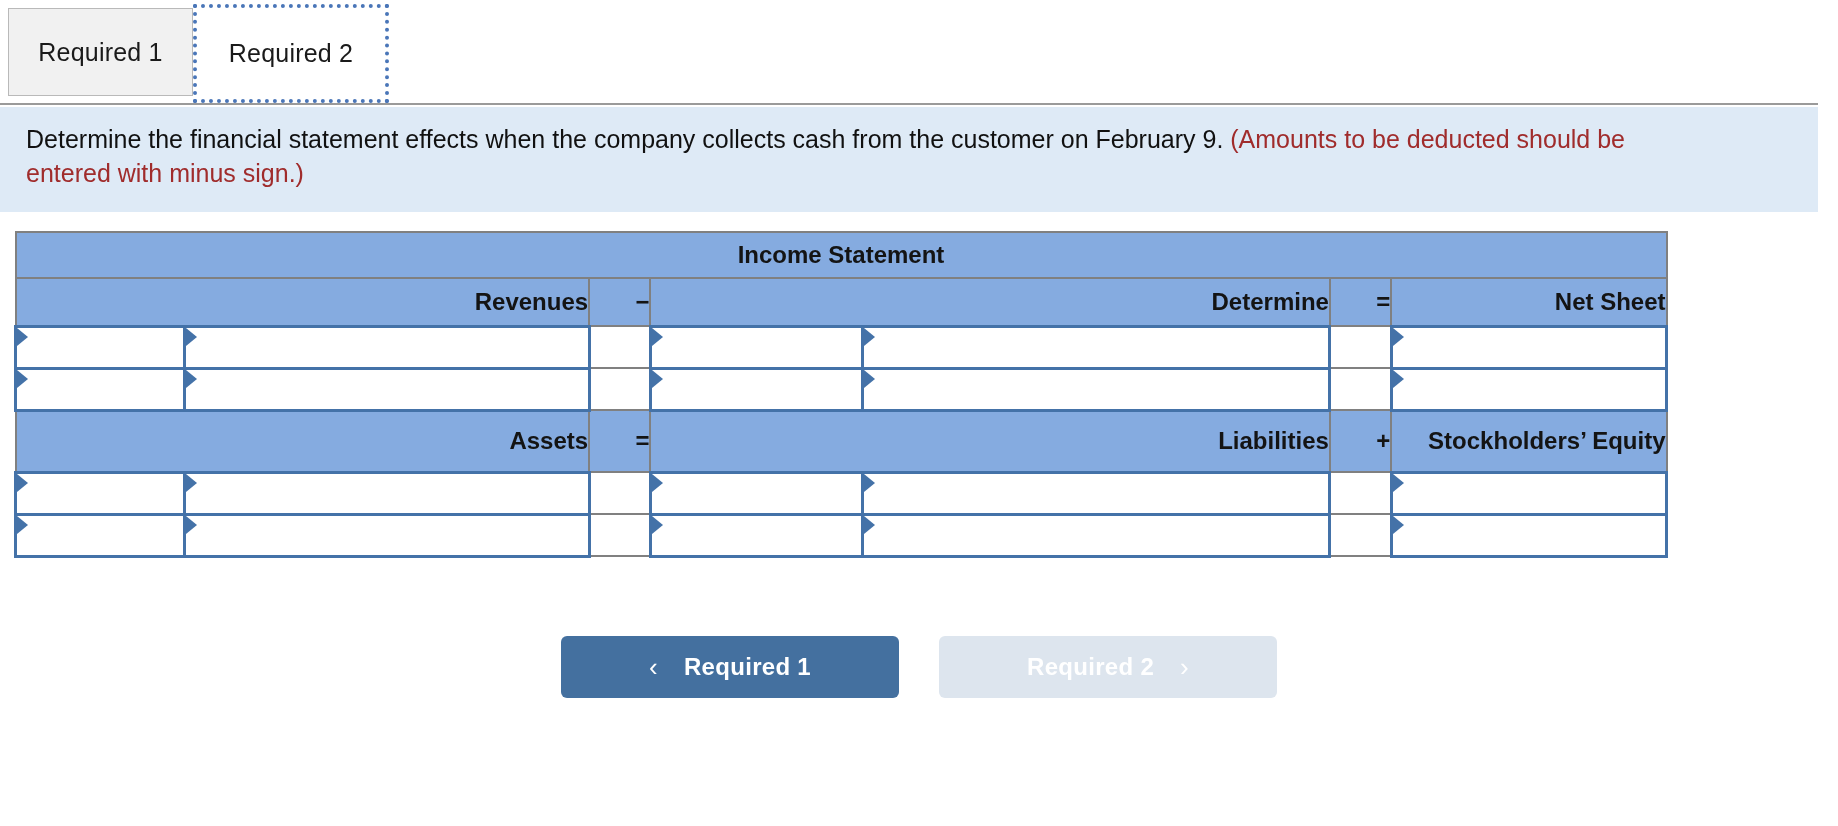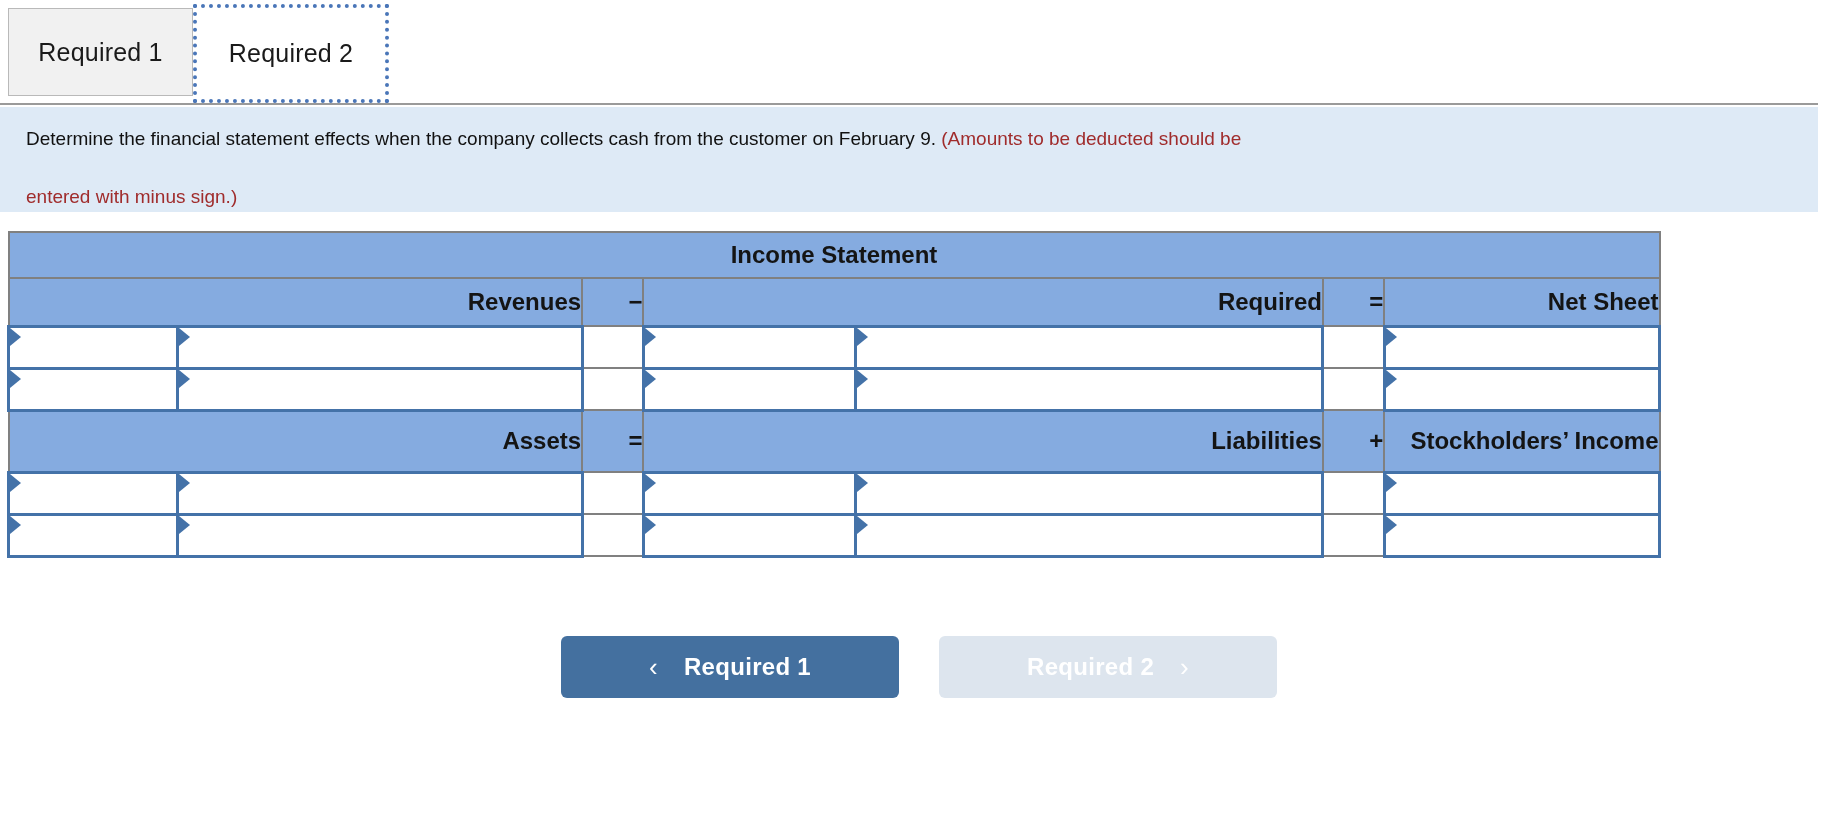--- a/index.html
+++ b/index.html
@@ -33,29 +33,29 @@
     background: #ffffff;
     border: 4px dotted #4a76b8;
   }
 
   
   .instructions {
     position: absolute; left: 0; top: 107px;
     width: 1818px; height: 105px;
     background: #deeaf6;
     padding: 15px 22px 0 26px;
-    font-size: 19px; line-height: 34px; color: #111111;
+    font-size: 25px; line-height: 34px; color: #111111;
     white-space: nowrap;
   }
   .instr-red { color: #a02c2c; }
-  .instr-line2 { white-space: nowrap; margin-top: 24px; }
+  .instr-line2 { white-space: nowrap; }
 
   
   .sheet {
-    position: absolute; left: 7px; top: 231px;
+    position: absolute; left: 14px; top: 231px;
     width: 1654px;
     border-collapse: collapse;
     table-layout: fixed;
   }
   .sheet td {
     border: 2px solid #808080;
     padding: 0;
   }
   .band {
     background: #85abe0;
@@ -139,21 +139,21 @@
       <col style="width:260px">
     </colgroup>
 
     <tbody>
         <tr>
       <td class="band" colspan="7">Income Statement</td>
     </tr>
     <tr>
       <td class="colhead" colspan="2">Revenues</td>
       <td class="colhead op">−</td>
-      <td class="colhead" colspan="2">Required</td>
+      <td class="colhead" colspan="2">Determine</td>
       <td class="colhead op">=</td>
       <td class="colhead">Net Sheet</td>
     </tr>
     <tr class="cellrow">
       <td class="inputcell">
             <span class="marker"></span>
           </td>
       <td class="inputcell">
             <span class="marker"></span>
           </td>
@@ -187,21 +187,21 @@
       <td class="inputcell">
             <span class="marker"></span>
           </td>
     </tr>
 
     <tr>
       <td class="colhead two-line" colspan="2">Assets</td>
       <td class="colhead two-line op">=</td>
       <td class="colhead two-line" colspan="2">Liabilities</td>
       <td class="colhead two-line op">+</td>
-      <td class="colhead two-line">Stockholders’ Income</td>
+      <td class="colhead two-line">Stockholders’ Equity</td>
     </tr>
     <tr class="cellrow">
       <td class="inputcell">
             <span class="marker"></span>
           </td>
       <td class="inputcell">
             <span class="marker"></span>
           </td>
       <td class="blankcell"></td>
       <td class="inputcell">

